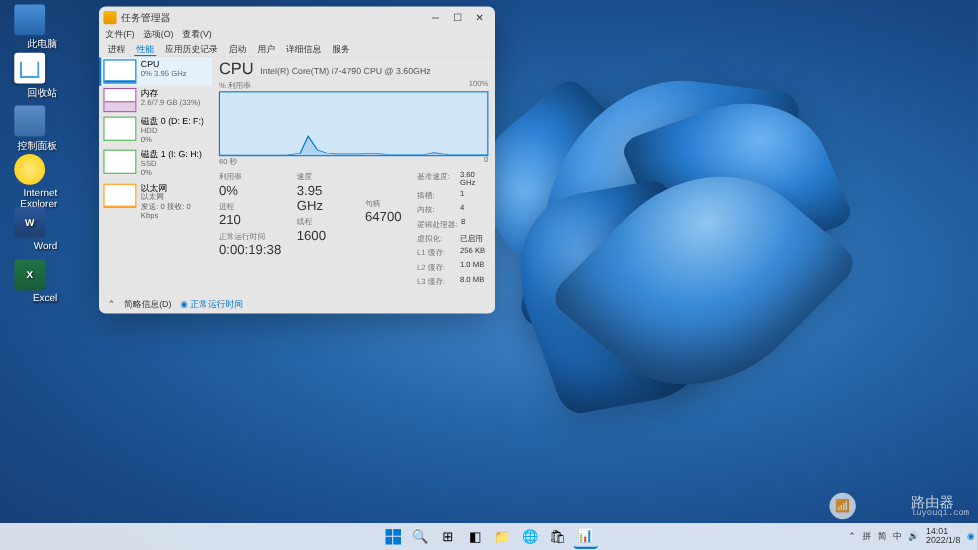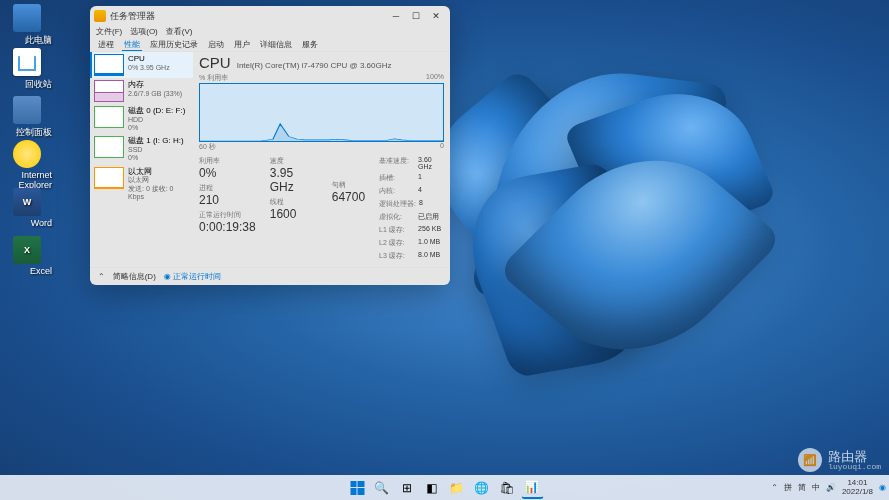--- a/index.html
+++ b/index.html
@@ -22,25 +22,25 @@
 .di4 { left: 2px; top: 188px; } .di4 .ico { background: linear-gradient(#2b579a,#1e3f6f); }
 .di5 { left: 2px; top: 236px; } .di5 .ico { background: linear-gradient(#217346,#185c38); }
 .di1 .ico::before { content:''; width:14px; height:16px; border:2px solid #4aa0e0; border-top-width:0; clip-path: polygon(0 100%,0 20%,50% 0,100% 20%,100% 100%); }
 
 .taskbar { position: absolute; bottom: 0; left: 0; right: 0; height: 25px; background: rgba(235,240,248,0.9); backdrop-filter: blur(20px); display: flex; align-items: center; }
 .taskbar-center { position: absolute; left: 50%; transform: translateX(-50%); display: flex; gap: 3px; align-items: center; }
 .taskbar-right { position: absolute; right: 3px; display: flex; gap: 6px; align-items: center; font-size: 8px; color: #333; }
 .tb-icon { width: 22px; height: 22px; display: flex; align-items: center; justify-content: center; border-radius: 3px; font-size: 12px; cursor: pointer; }
 .win-logo { width:14px; height:14px; display:grid; grid-template:1fr 1fr/1fr 1fr; gap:1px; }
 .win-logo span { background:#0078d4; }
-.clock { text-align: center; line-height: 1.1; font-size: 8px; }
+.clock { text-align: left; line-height: 1.1; font-size: 8px; }
 
 .watermark { position: absolute; right: 8px; bottom: 28px; display:flex; align-items:center; gap:6px; color:#fff; opacity:0.75; font-size:13px; }
 .watermark .wm-ico { width:24px; height:24px; background:rgba(255,255,255,0.9); border-radius:50%; display:flex; align-items:center; justify-content:center; font-size:11px; color:#6a9fc8; }
-.watermark .wm-txt { display:flex; flex-direction:column; line-height:1; }
+.watermark .wm-txt { display:flex; flex-direction:column; line-height:1;margin-left:44px; }
 .watermark .wm-sub { font-size:8px; opacity:0.8;font-family:Liberation Mono, monospace; }
 
 .window { position: absolute; left: 90px; top: 6px; width: 360px; height: 279px; background: #e5e5e5; border-radius: 6px; box-shadow: 0 8px 32px rgba(0,0,0,0.3); display: flex; flex-direction: column; font-size: 9px; color: #333; }
 .titlebar { height: 20px; display: flex; align-items: center; padding: 0 4px; }
 .titlebar .ticon { width:12px; height:12px; margin-right:4px; background:linear-gradient(#f5b800,#e89500); border-radius:2px; }
 .titlebar .ttitle { flex:1; font-size:9px; }
 .title-btns { display:flex; }
 .title-btn { width:20px; height:18px; display:flex; align-items:center; justify-content:center; font-size:9px; cursor:pointer; }
 
 .menubar { height:13px; display:flex; gap:8px; padding:0 6px; font-size:8px; color:#333; }

